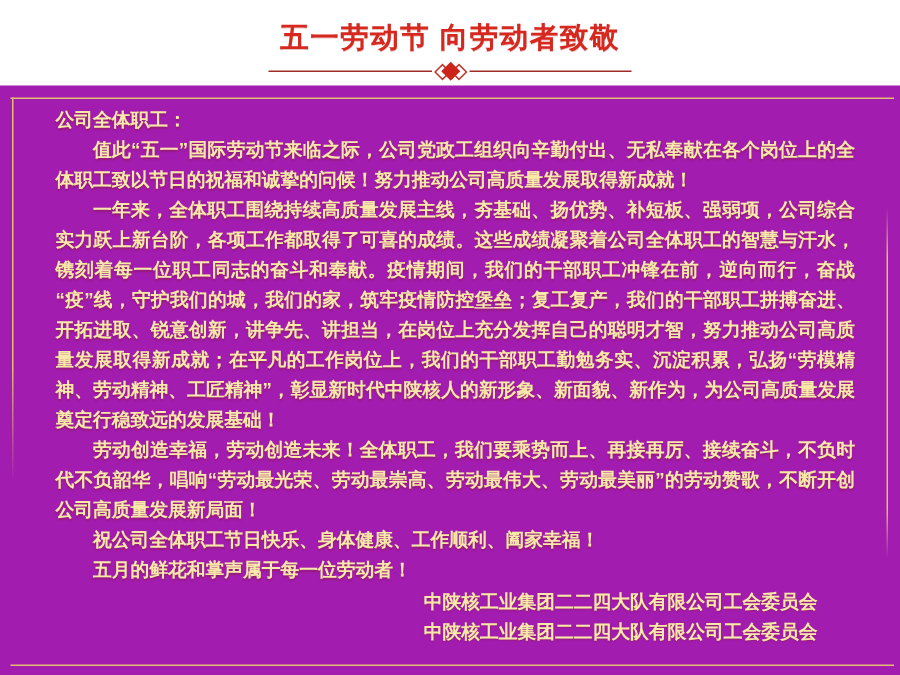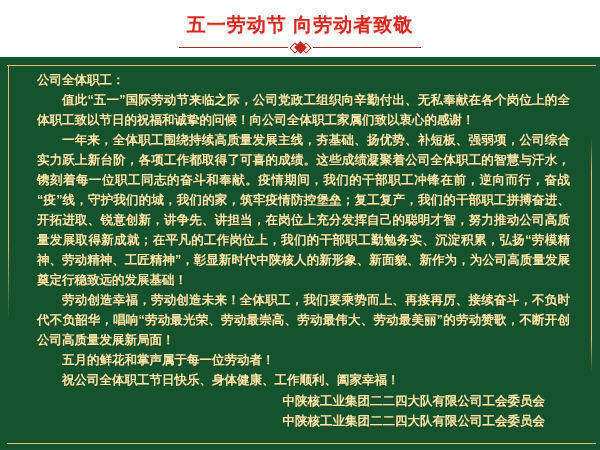--- a/index.html
+++ b/index.html
@@ -46,21 +46,21 @@
     width:9px; height:9px;
     background:#cb241b;
     transform:rotate(45deg);
     margin:0 -3px;
     position:relative; z-index:1;
   }
 
   
   .letter {
     position:absolute; top:57px; left:0; right:0; bottom:0;
-    background:#14532d;
+    background:#a21caf;
     padding-left:40px;
   }
   .gl { position:absolute; background:#e2bd72; }
   .gl-top    { top:8px; left:7px; right:4px; height:1px; }
   .gl-bottom { bottom:6px; left:7px; right:4px; height:1px; }
   .gl-left   {
     left:8px; top:8px; width:1px; height:256px;
     background:linear-gradient(to bottom,#e2bd72 70%,rgba(226,189,114,0));
   }
   .gl-right  {
@@ -115,25 +115,25 @@
   </div>
 
   <div class="letter">
     <div class="gl gl-top"></div>
     <div class="gl-left gl"></div>
     <div class="gl-right gl"></div>
     <div class="gl gl-bottom"></div>
 
     <div class="content">
       <p class="salutation">公司全体职工：</p>
-      <p class="para para-1">值此“五一”国际劳动节来临之际，公司党政工组织向辛勤付出、无私奉献在各个岗位上的全体职工致以节日的祝福和诚挚的问候！向公司全体职工家属们致以衷心的感谢！</p>
+      <p class="para para-1">值此“五一”国际劳动节来临之际，公司党政工组织向辛勤付出、无私奉献在各个岗位上的全体职工致以节日的祝福和诚挚的问候！努力推动公司高质量发展取得新成就！</p>
       <p class="para para-2">一年来，全体职工围绕持续高质量发展主线，夯基础、扬优势、补短板、强弱项，公司综合实力跃上新台阶，各项工作都取得了可喜的成绩。这些成绩凝聚着公司全体职工的智慧与汗水，镌刻着每一位职工同志的奋斗和奉献。疫情期间，我们的干部职工冲锋在前，逆向而行，奋战“疫”线，守护我们的城，我们的家，筑牢疫情防控堡垒；复工复产，我们的干部职工拼搏奋进、开拓进取、锐意创新，讲争先、讲担当，在岗位上充分发挥自己的聪明才智，努力推动公司高质量发展取得新成就；在平凡的工作岗位上，我们的干部职工勤勉务实、沉淀积累，弘扬“劳模精神、劳动精神、工匠精神”，彰显新时代中陕核人的新形象、新面貌、新作为，为公司高质量发展奠定行稳致远的发展基础！</p>
       <p class="para para-3">劳动创造幸福，劳动创造未来！全体职工，我们要乘势而上、再接再厉、接续奋斗，不负时代不负韶华，唱响“劳动最光荣、劳动最崇高、劳动最伟大、劳动最美丽”的劳动赞歌，不断开创公司高质量发展新局面！</p>
+      <p class="para para-5">祝公司全体职工节日快乐、身体健康、工作顺利、阖家幸福！</p>
       <p class="para para-4">五月的鲜花和掌声属于每一位劳动者！</p>
-      <p class="para para-5">祝公司全体职工节日快乐、身体健康、工作顺利、阖家幸福！</p>
 
       <div class="signature">
         <div class="sig-line">中陕核工业集团二二四大队有限公司工会委员会</div>
         <div class="sig-line">中陕核工业集团二二四大队有限公司工会委员会</div>
 
       </div>
     </div>
   </div>
 
 </div>

